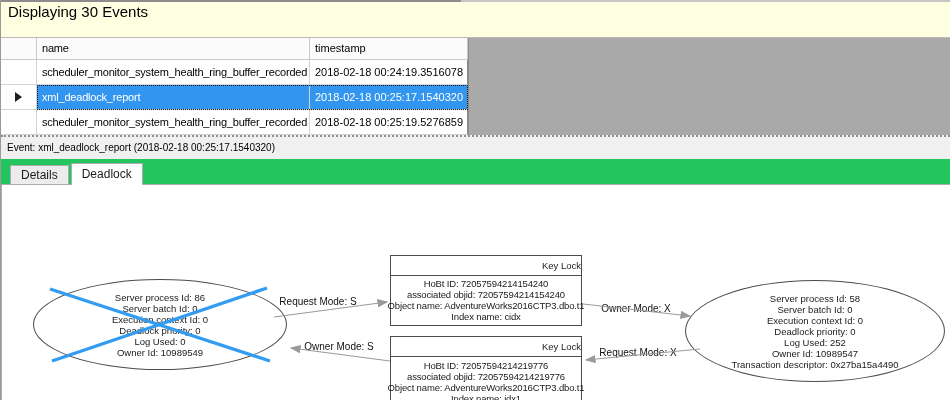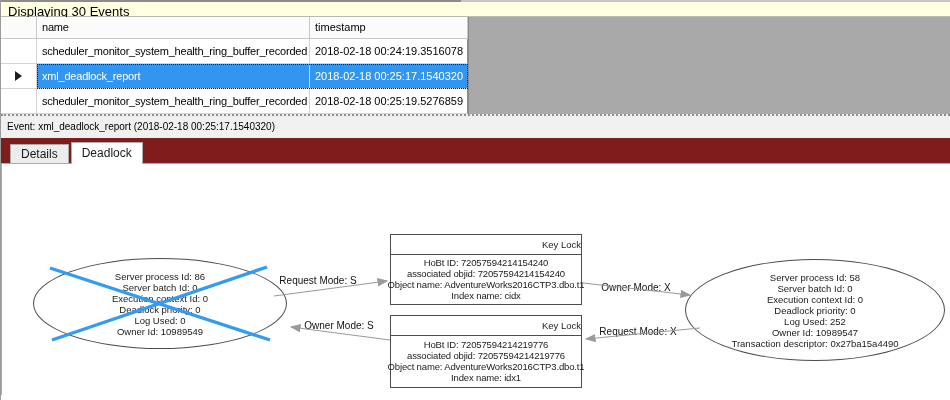--- a/index.html
+++ b/index.html
@@ -4,22 +4,22 @@
 <style>
   * { margin:0; padding:0; box-sizing:border-box; }
   html,body { width:950px; height:400px; overflow:hidden; background:#fff;
               font-family:"Liberation Sans", sans-serif; }
   .app { position:relative; width:950px; height:400px; border-left:1px solid #9a9a9a; }
 
   
   .top-strip { height:2px; background:linear-gradient(to right,#8c8c8c 0 460px,#c6c6c6 460px); }
 
   
-  .info-bar { height:15px; background:#ffffe1; border-bottom:1px solid #b9b9b9;
-              font-size:13px; color:#000; line-height:19px; padding-left:7px; }
+  .info-bar { height:36px; background:#ffffe1; border-bottom:1px solid #b9b9b9;
+              font-size:15px; color:#000; line-height:19px; padding-left:7px; }
 
   
   .grid-zone { display:flex; height:97px; background:#0369a1; }
   .grid { width:468px; background:#fff; border-right:1px solid #8a8a8a; }
   .grid-row { display:flex; height:25px; background:#fff; }
   .grid-row.header { height:22px; background:#fbfbfb; }
   .gcell { border-right:1px solid #d4d4d4; border-bottom:1px solid #d4d4d4;
            font-size:11px; line-height:24px; padding-left:5px; white-space:nowrap;
            overflow:hidden; color:#000; }
   .header .gcell { line-height:21px; border-right:1px solid #c8c8c8; border-bottom:1px solid #c8c8c8; }
@@ -32,21 +32,21 @@
   .cells { display:flex; flex:1; }
   .row-arrow { width:0; height:0; border-left:7px solid #1f1f1f;
                border-top:5px solid transparent; border-bottom:5px solid transparent; }
   .grid-filler { flex:1; background:#a9a9a9; }
 
   
   .event-bar { height:24px; background:#f0f0f0; border-top:2px dotted #909090;
                font-size:10px; color:#000; line-height:21px; padding-left:6px; }
 
   
-  .tab-strip { height:25px; background:#7f1d1d; display:flex; align-items:flex-end; padding-left:9px;text-align:right; }
+  .tab-strip { height:25px; background:#22c55e; display:flex; align-items:flex-end; padding-left:9px;text-align:right; }
   .tab { border:1px solid #acacac; border-bottom:none; font-size:12px; color:#1a1a1a;
          padding:0 10px; position:relative; }
   .tab.inactive { height:19px; line-height:18px; background:#ececec; z-index:1; }
   .tab.active   { height:22px; line-height:21px; background:#fff; z-index:3; margin-bottom:-1px; margin-left:2px; }
 
   
   .pane { position:relative; width:950px; height:232px; background:#fff;
           border-top:1px solid #acacac; border-left:1px solid #acacac; z-index:2; }
   .ellipse-node { position:absolute; border:1px solid #4c4c4c; border-radius:50%;
                   display:flex; flex-direction:column; justify-content:center; align-items:center; background:#fff; }

